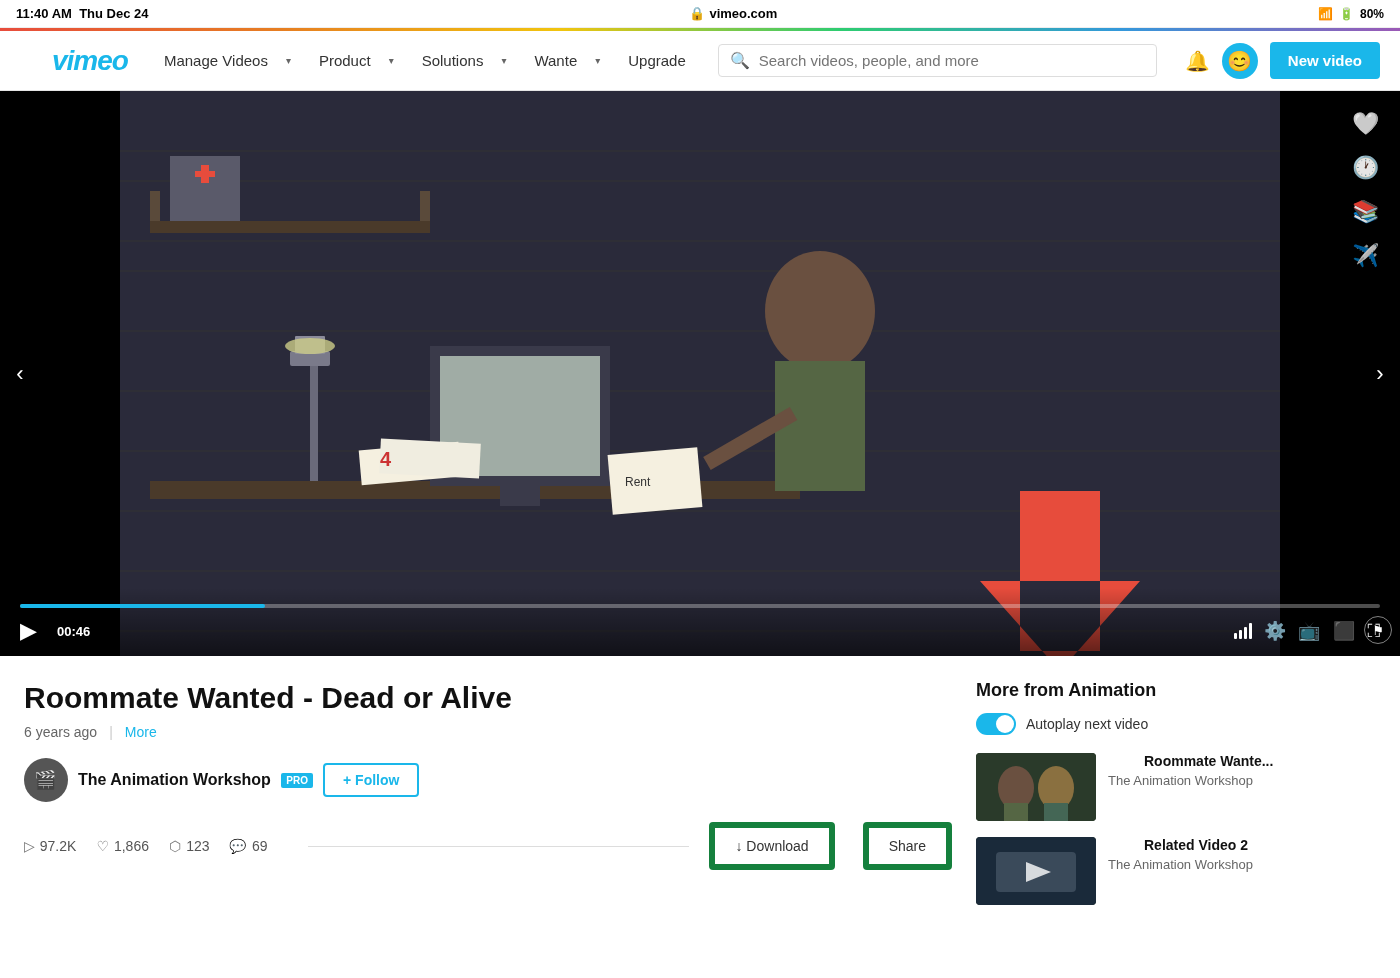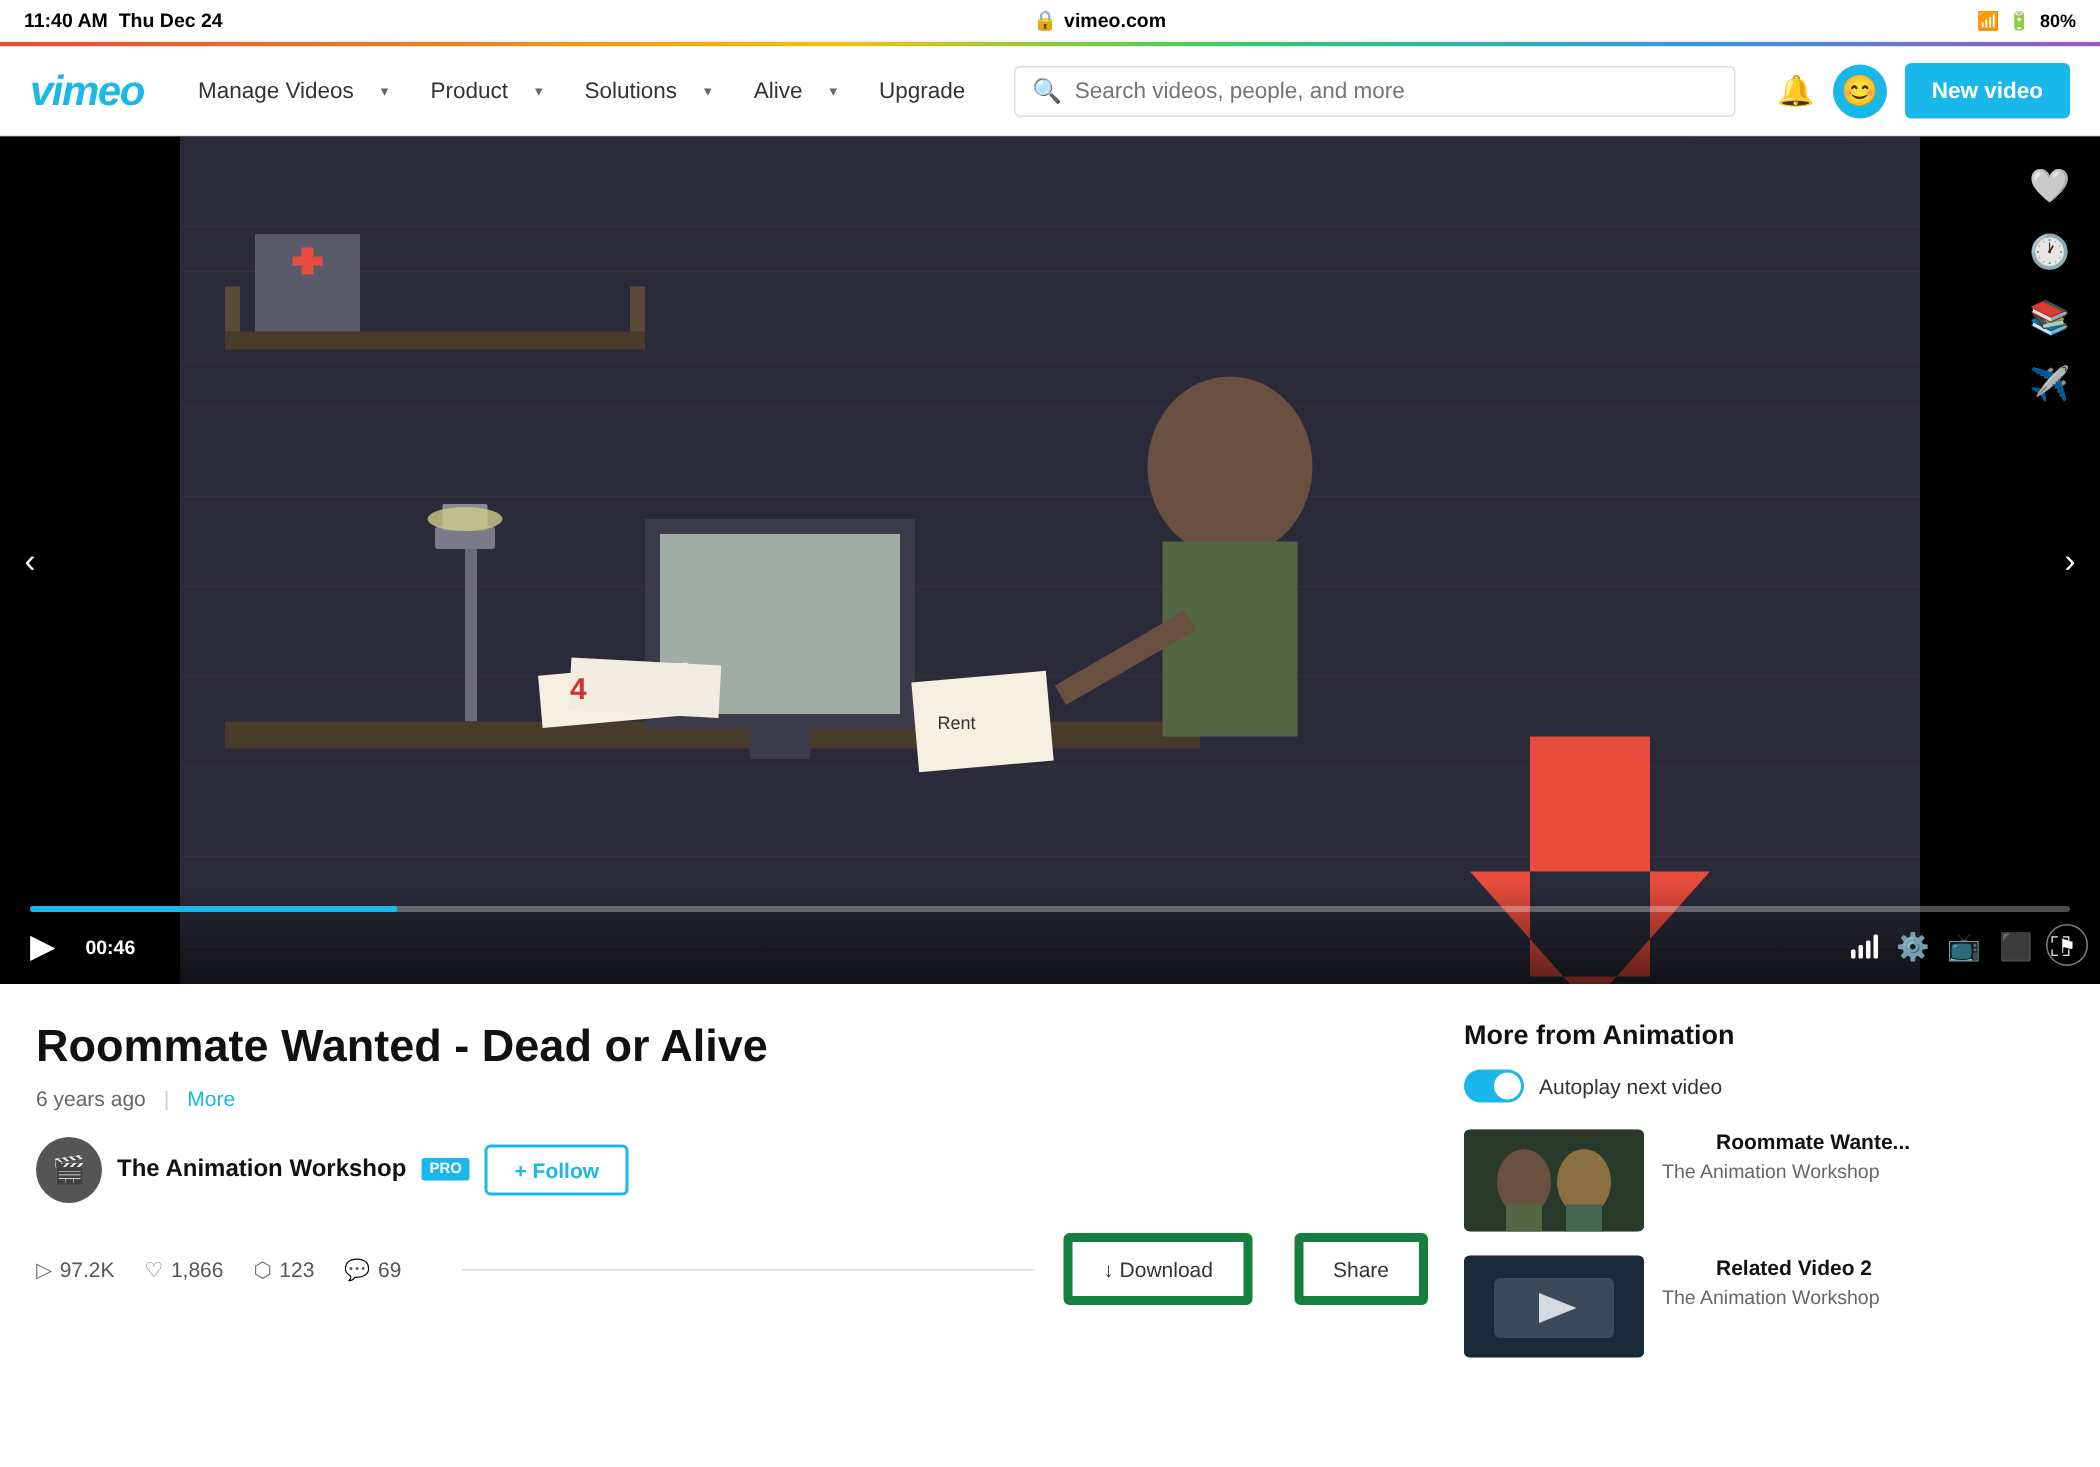--- a/index.html
+++ b/index.html
@@ -36,20 +36,21 @@
       height: 60px;
       gap: 4px;
     }
     .logo {
       font-size: 28px;
       font-weight: 900;
       color: #1ab7ea;
       font-style: italic;
       margin-right: 20px;
       letter-spacing: -1px;
+      margin-left: 32px;
     }
     .nav-item {
       display: flex;
       align-items: center;
       gap: 18px;
       padding: 8px 12px;
       font-size: 15px;
       color: #333;
       cursor: pointer;
       white-space: nowrap;
@@ -436,21 +437,21 @@
   </div>
   <div class="nav-item">
     <span>Product</span>
     <span class="nav-chevron">▾</span>
   </div>
   <div class="nav-item">
     <span>Solutions</span>
     <span class="nav-chevron">▾</span>
   </div>
   <div class="nav-item">
-    <span>Alive</span>
+    <span>Wante</span>
     <span class="nav-chevron">▾</span>
   </div>
   <div class="nav-upgrade">Upgrade</div>
   <div class="search-bar">
     <span class="search-icon">🔍</span>
     <input type="text" placeholder="Search videos, people, and more" style="">
   </div>
   <div class="nav-right">
     <span class="bell-icon">🔔</span>
     <div class="avatar">😊</div>

